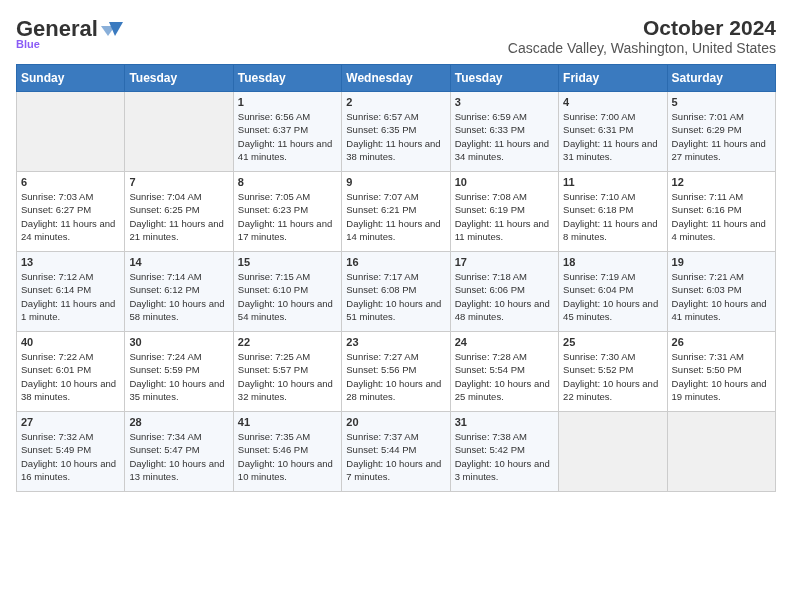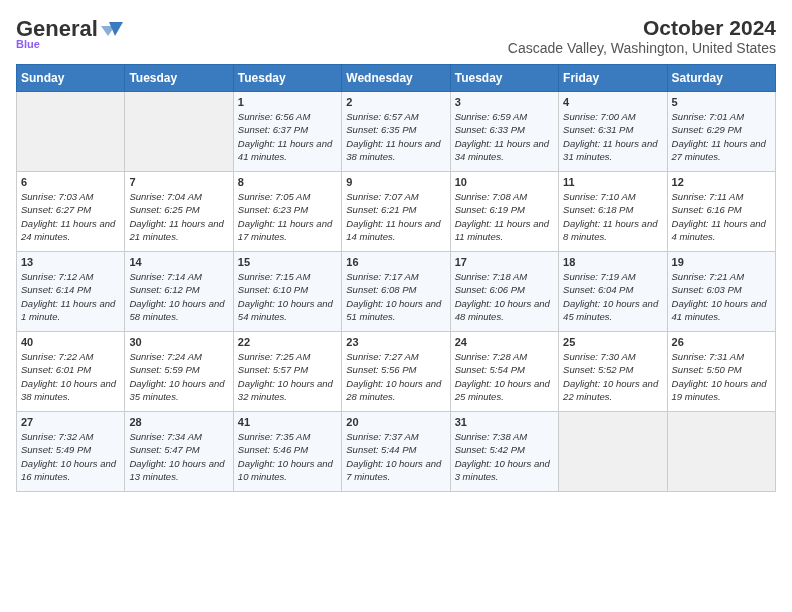--- a/index.html
+++ b/index.html
@@ -70,21 +70,20 @@
     .day-number {
       font-weight: bold;
       font-size: 11px;
       display: block;
       margin-bottom: 2px;
     }
     .day-content {
       font-size: 9.5px;
       line-height: 1.4;
       color: #333;
-      font-style: italic;
     }
     .empty-cell {
       background: #f0f0f0 !important;
     }
   </style>
 </head>
 <body>
 
 <div class="header-area">
   <div class="logo">

